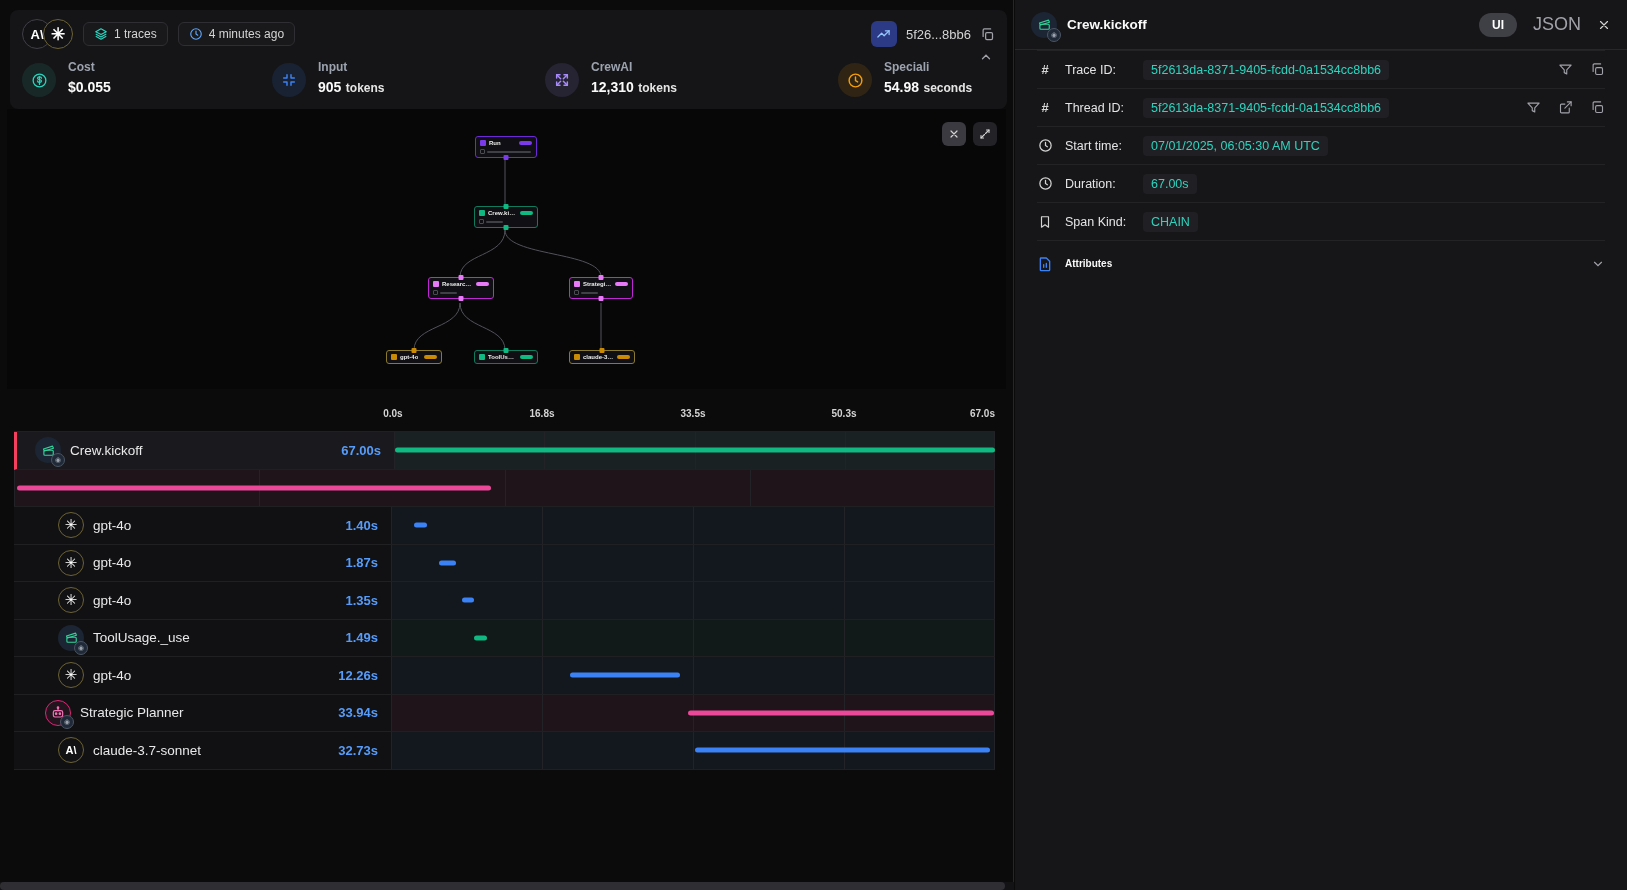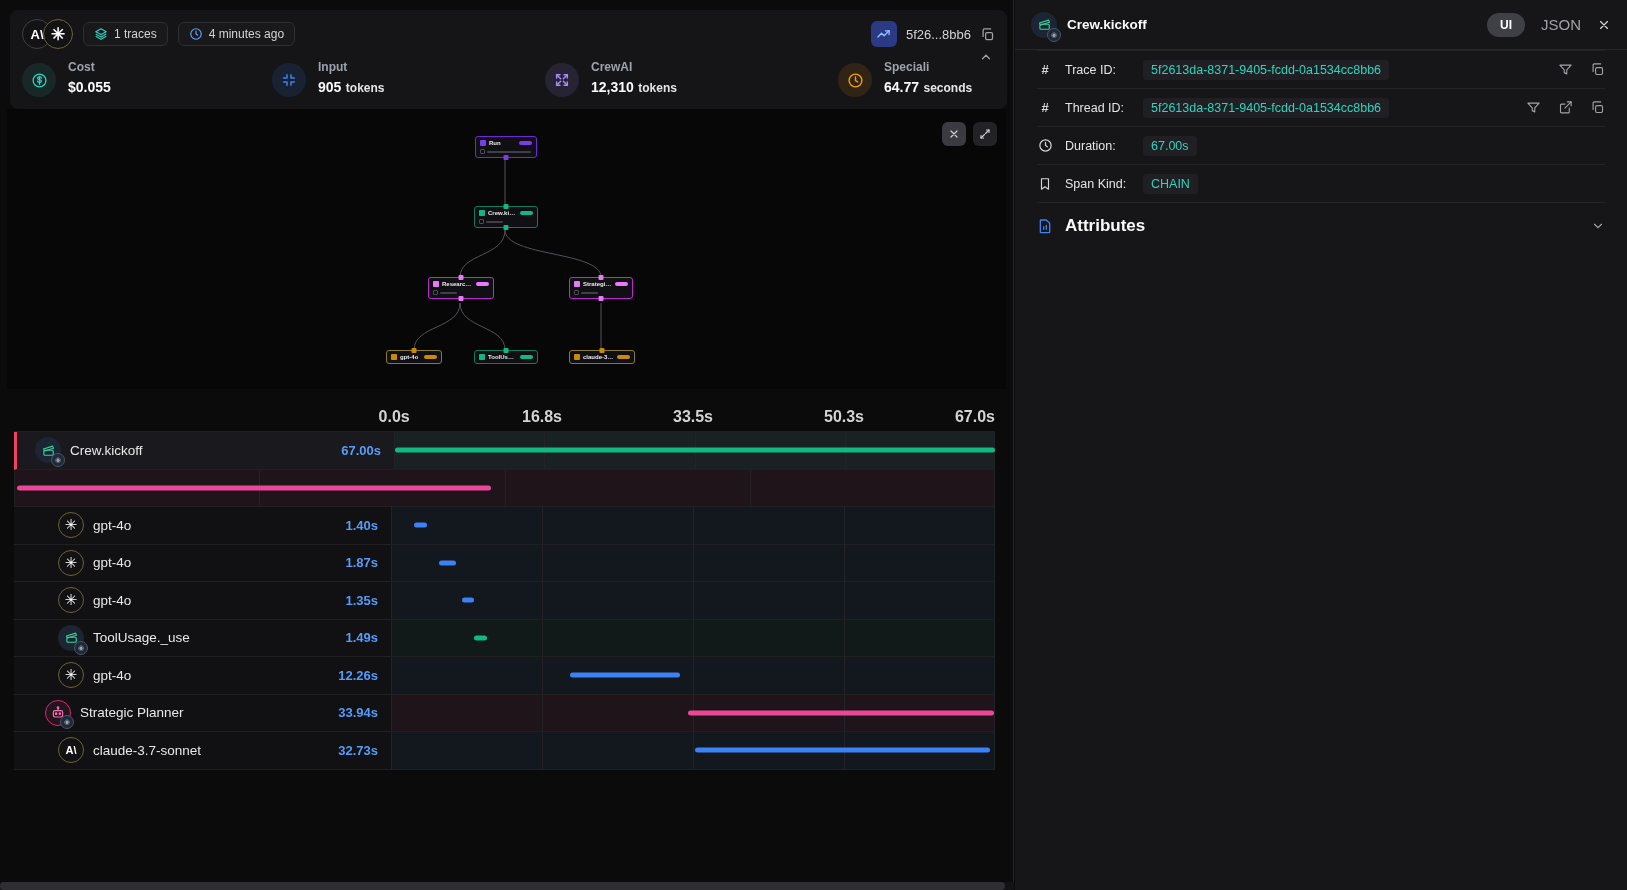--- a/index.html
+++ b/index.html
@@ -56,21 +56,21 @@
   .h { position:absolute; width:5px; height:5px; left:50%; transform:translateX(-50%); border-radius:1px; }
   .h.top { top:-3px; } .h.bot { bottom:-3px; }
   .gp { border-color:#6d28d9; } .gp .gicon,.gp .gbadge,.gp .h { background:#7c3aed; }
   .gg { border-color:#0f7a5c; } .gg .gicon,.gg .gbadge,.gg .h { background:#10b981; }
   .gm { border-color:#c026d3; } .gm .gicon,.gm .gbadge,.gm .h { background:#e879f9; }
   .gy { border-color:#8a7a2f; } .gy .gicon,.gy .gbadge,.gy .h { background:#ca8a04; }
 
   
   .timeline { margin:15px 14px 0; width:981px; }
   .axis { position:relative; height:27px; margin-left:377px; width:604px; }
-  .axis-tick { position:absolute; top:4px; font-size:16px; font-weight:bold; color:#d4d4d4; white-space:nowrap; }
+  .axis-tick { position:absolute; top:4px; font-size:10px; font-weight:bold; color:#d4d4d4; white-space:nowrap; }
   .rows { border-top:1px solid #202023; }
   .wf-row { display:flex; height:37.5px; border-bottom:1px solid #202023; background:#111113; cursor:pointer; }
   .wf-row.selected { background:#1a1a1e; border-left:3px solid #f43f5e; }
   .wf-left { width:377px; flex:none; display:flex; align-items:center; gap:9px; padding-right:13px; }
   .indent-0 .wf-left { padding-left:21px; } .selected.indent-0 .wf-left { padding-left:18px; }
   .indent-1 .wf-left { padding-left:31px; }
   .indent-2 .wf-left { padding-left:44px; }
   .wf-name { font-size:13.5px; color:#e8e8ea; white-space:nowrap; overflow:hidden; text-overflow:ellipsis; flex:1; }
   .wf-dur { font-size:13px; font-weight:bold; color:#569cfa; white-space:nowrap; }
   .wf-tl { flex:1; position:relative; }
@@ -95,38 +95,38 @@
   .hscroll { position:absolute; left:0; bottom:0; width:1014px; height:8px; background:#131316; }
   .hscroll .thumb { height:8px; width:1005px; background:#2e2e33; border-radius:4px; }
 
   
   .panel { position:absolute; left:1015px; top:0; width:612px; height:890px; background:#161618; }
   .panel-header { height:50px; display:flex; align-items:center; gap:10px; padding:0 16px; border-bottom:1px solid #27272a; }
   .panel-title { font-size:13.5px; font-weight:bold; color:#fafafa; }
   .panel-header .right { margin-left:auto; display:flex; align-items:center; gap:16px; }
   .tab-pill { height:24px; padding:0 13px; border-radius:12px; background:#3f3f46; color:#fff;
     font-size:12px; font-weight:bold; display:flex; align-items:center; }
-  .tab-json { font-size:15px; color:#a1a1aa; }
+  .tab-json { font-size:18px; color:#a1a1aa; }
   .panel-close { color:#d4d4d4; font-size:14px; }
 
   .sdk-row { display:flex; justify-content:flex-end; padding:16px 18px 12px; }
   .sdk-badge { border:1px solid #2dd4bf; color:#34d399; background:rgba(52,211,153,.06);
     font-size:12.5px; font-weight:bold; padding:5px 12px; border-radius:8px; }
 
   .detail-rows { padding:0 22px; }
   .detail-row { display:flex; align-items:center; height:38px; border-top:1px solid #232326; }
   .d-icon { width:16px; display:flex; align-items:center; justify-content:center; color:#d4d4d4;
     font-size:13px; font-weight:bold; flex:none; }
   .d-label { width:78px; flex:none; font-size:12.5px; color:#e4e4e7; margin-left:12px; }
   .d-value { background:#202024; color:#2dd4bf; font-size:12.5px; padding:3px 8px; border-radius:4px; white-space:nowrap; }
   .d-actions { margin-left:auto; display:flex; gap:17px; color:#a1a1aa; }
   .d-actions .act { display:flex; align-items:center; }
 
   .attr-row { display:flex; align-items:center; height:46px; border-top:1px solid #232326; margin:0 22px; }
-  .attr-label { font-size:17px; font-weight:bold; color:#fafafa; margin-left:12px; }
+  .attr-label { font-size:10px; font-weight:bold; color:#fafafa; margin-left:12px; }
   .attr-chevron { margin-left:auto; color:#a1a1aa; }
 
   svg { display:block; }
 </style>
 </head>
 <body>
 
 <div class="left-col">
 
   <div class="header-card">
@@ -223,21 +223,21 @@
       </div>
       <div class="stat">
         <div class="stat-ic orange">
           <svg width="17" height="17" viewBox="0 0 24 24" fill="none" stroke="#f59e0b" stroke-width="2" stroke-linecap="round">
               <circle cx="12" cy="12" r="9"></circle>
               <path d="M12 7v5l3 2"></path>
             </svg>
         </div>
         <div>
           <div class="stat-label">Speciali</div>
-          <div><span class="stat-value">64.77</span>
+          <div><span class="stat-value">54.98</span>
                <span class="stat-suffix">seconds</span></div>
         </div>
       </div>
       <span class="stats-collapse">
         <svg width="14" height="14" viewBox="0 0 24 24" fill="none" stroke="currentColor" stroke-width="2.2" stroke-linecap="round">
             <polyline points="6 15 12 9 18 15"></polyline>
           </svg>
       </span>
     </div>
   </div>
@@ -611,20 +611,33 @@
   </div>
       <div class="detail-row">
     <span class="d-icon">
           <span>
             <svg width="15" height="15" viewBox="0 0 24 24" fill="none" stroke="currentColor" stroke-width="2" stroke-linecap="round">
               <circle cx="12" cy="12" r="9"></circle>
               <path d="M12 7v5l3 2"></path>
             </svg>
           </span>
         </span>
+    <span class="d-label">Start time:</span>
+    <span class="d-value">07/01/2025, 06:05:30 AM UTC</span>
+    <span class="d-actions"></span>
+  </div>
+      <div class="detail-row">
+    <span class="d-icon">
+          <span>
+            <svg width="15" height="15" viewBox="0 0 24 24" fill="none" stroke="currentColor" stroke-width="2" stroke-linecap="round">
+              <circle cx="12" cy="12" r="9"></circle>
+              <path d="M12 7v5l3 2"></path>
+            </svg>
+          </span>
+        </span>
     <span class="d-label">Duration:</span>
     <span class="d-value">67.00s</span>
     <span class="d-actions"></span>
   </div>
       <div class="detail-row">
     <span class="d-icon">
           <span>
             <svg width="14" height="14" viewBox="0 0 24 24" fill="none" stroke="currentColor" stroke-width="2" stroke-linejoin="round">
               <path d="M6 3h12v18l-6-4.2L6 21Z"></path>
             </svg>

